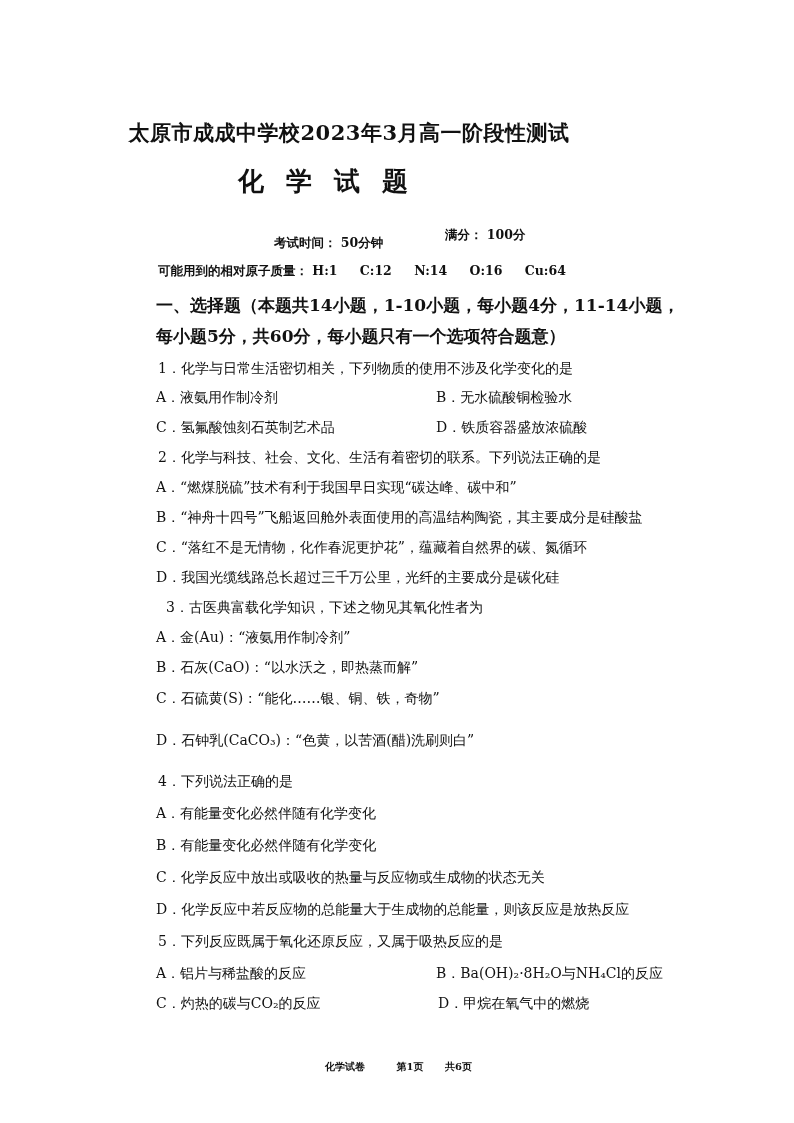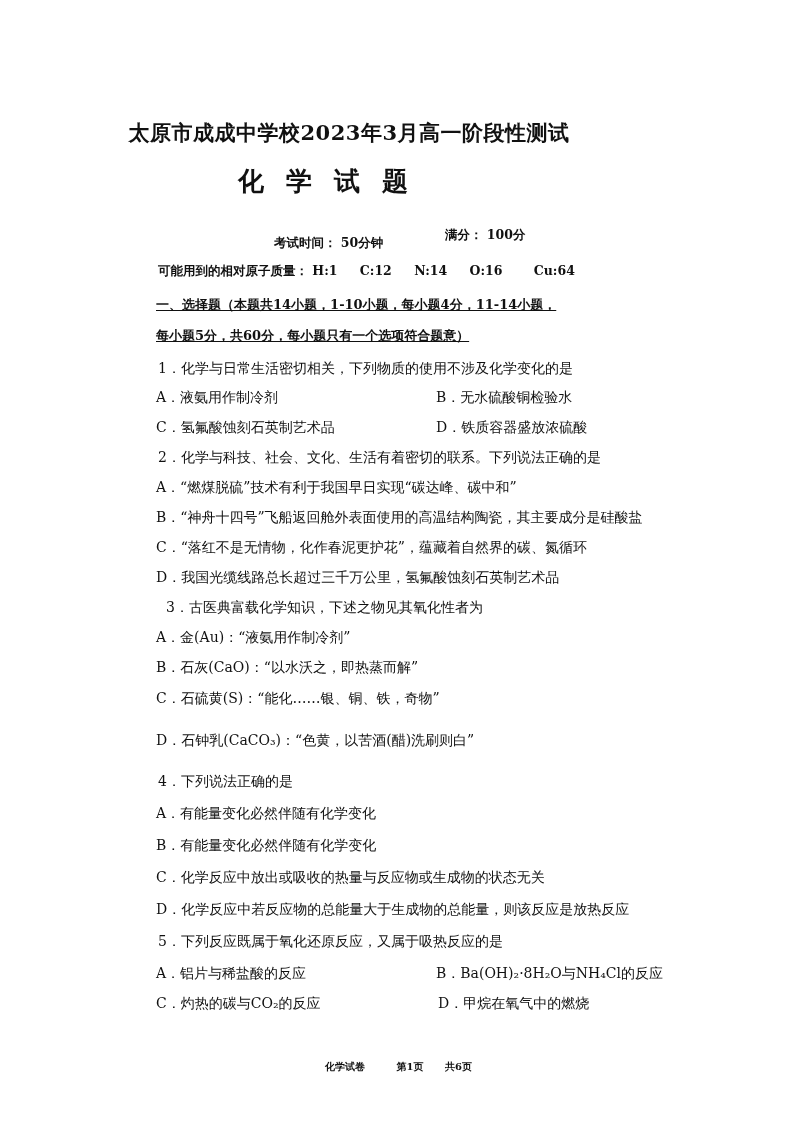--- a/index.html
+++ b/index.html
@@ -5,21 +5,21 @@
     html, body { margin: 0; padding: 0; background: #ffffff; }
     body {
       width: 794px; height: 1123px; position: relative; overflow: hidden;
       font-family: "DejaVu Serif", "Liberation Serif", serif;
       color: #111;
     }
     .line { position: absolute; white-space: nowrap; font-size: 14px; line-height: 18px; }
     .title { font-size: 21px; font-weight: bold; left: 0; width: 698px; text-align: center; letter-spacing: 0.5px; }
     .subtitle { font-size: 26px; font-weight: bold; left: 0; width: 646px; text-align: center; letter-spacing: 22px; padding-left: 22px; box-sizing: border-box; }
     .info { font-size: 12.5px; font-weight: bold; }
-    .section { font-size: 13px; font-weight: bold; text-decoration: underline; }
+    .section { font-size: 17px; font-weight: bold; }
     .q { font-size: 14px; }
     .opt { font-size: 14px; }
     .footer { font-size: 10px; font-weight: bold; }
   </style>
 </head>
 <body>
 
 <div>
 
   <div class="line title" style="top:124px;">太原市成成中学校2023年3月高一阶段性测试</div>
@@ -32,38 +32,38 @@
   <div class="line info" style="top:226px; left:445px;">
     <span>满分：</span>
     <span>100分</span>
   </div>
 
   <div class="line info" style="top:262px; left:158px;">
     <span>可能用到的相对原子质量：</span>
     <span style="margin-right:18px;">H:1</span>
     <span style="margin-right:18px;">C:12</span>
     <span style="margin-right:18px;">N:14</span>
-    <span style="margin-right:27px;">O:16</span>
+    <span style="margin-right:18px;">O:16</span>
     <span>Cu:64</span>
   </div>
 
   <div class="line section" style="top:296px; left:156px;">一、选择题（本题共14小题，1-10小题，每小题4分，11-14小题，</div>
   <div class="line section" style="top:327px; left:156px;">每小题5分，共60分，每小题只有一个选项符合题意）</div>
 
   <div class="line q" style="top:359px; left:158px;">1．化学与日常生活密切相关，下列物质的使用不涉及化学变化的是</div>
   <div class="line opt" style="top:388px; left:156px;">A．液氨用作制冷剂</div>
   <div class="line opt" style="top:388px; left:436px;">B．无水硫酸铜检验水</div>
   <div class="line opt" style="top:418px; left:156px;">C．氢氟酸蚀刻石英制艺术品</div>
   <div class="line opt" style="top:418px; left:436px;">D．铁质容器盛放浓硫酸</div>
 
   <div class="line q" style="top:448px; left:158px;">2．化学与科技、社会、文化、生活有着密切的联系。下列说法正确的是</div>
   <div class="line opt" style="top:478px; left:156px;">A．“燃煤脱硫”技术有利于我国早日实现“碳达峰、碳中和”</div>
   <div class="line opt" style="top:508px; left:156px;">B．“神舟十四号”飞船返回舱外表面使用的高温结构陶瓷，其主要成分是硅酸盐</div>
   <div class="line opt" style="top:538px; left:156px;">C．“落红不是无情物，化作春泥更护花”，蕴藏着自然界的碳、氮循环</div>
-  <div class="line opt" style="top:568px; left:156px;">D．我国光缆线路总长超过三千万公里，氢氟酸蚀刻石英制艺术品</div>
+  <div class="line opt" style="top:568px; left:156px;">D．我国光缆线路总长超过三千万公里，光纤的主要成分是碳化硅</div>
 
   <div class="line q" style="top:598px; left:166px;">3．古医典富载化学知识，下述之物见其氧化性者为</div>
   <div class="line opt" style="top:628px; left:156px;">A．金(Au)：“液氨用作制冷剂”</div>
   <div class="line opt" style="top:658px; left:156px;">B．石灰(CaO)：“以水沃之，即热蒸而解”</div>
   <div class="line opt" style="top:689px; left:156px;">C．石硫黄(S)：“能化……银、铜、铁，奇物”</div>
   <div class="line opt" style="top:731px; left:156px;">D．石钟乳(CaCO₃)：“色黄，以苦酒(醋)洗刷则白”</div>
 
   <div class="line q" style="top:772px; left:158px;">4．下列说法正确的是</div>
   <div class="line opt" style="top:804px; left:156px;">A．有能量变化必然伴随有化学变化</div>
   <div class="line opt" style="top:836px; left:156px;">B．有能量变化必然伴随有化学变化</div>

